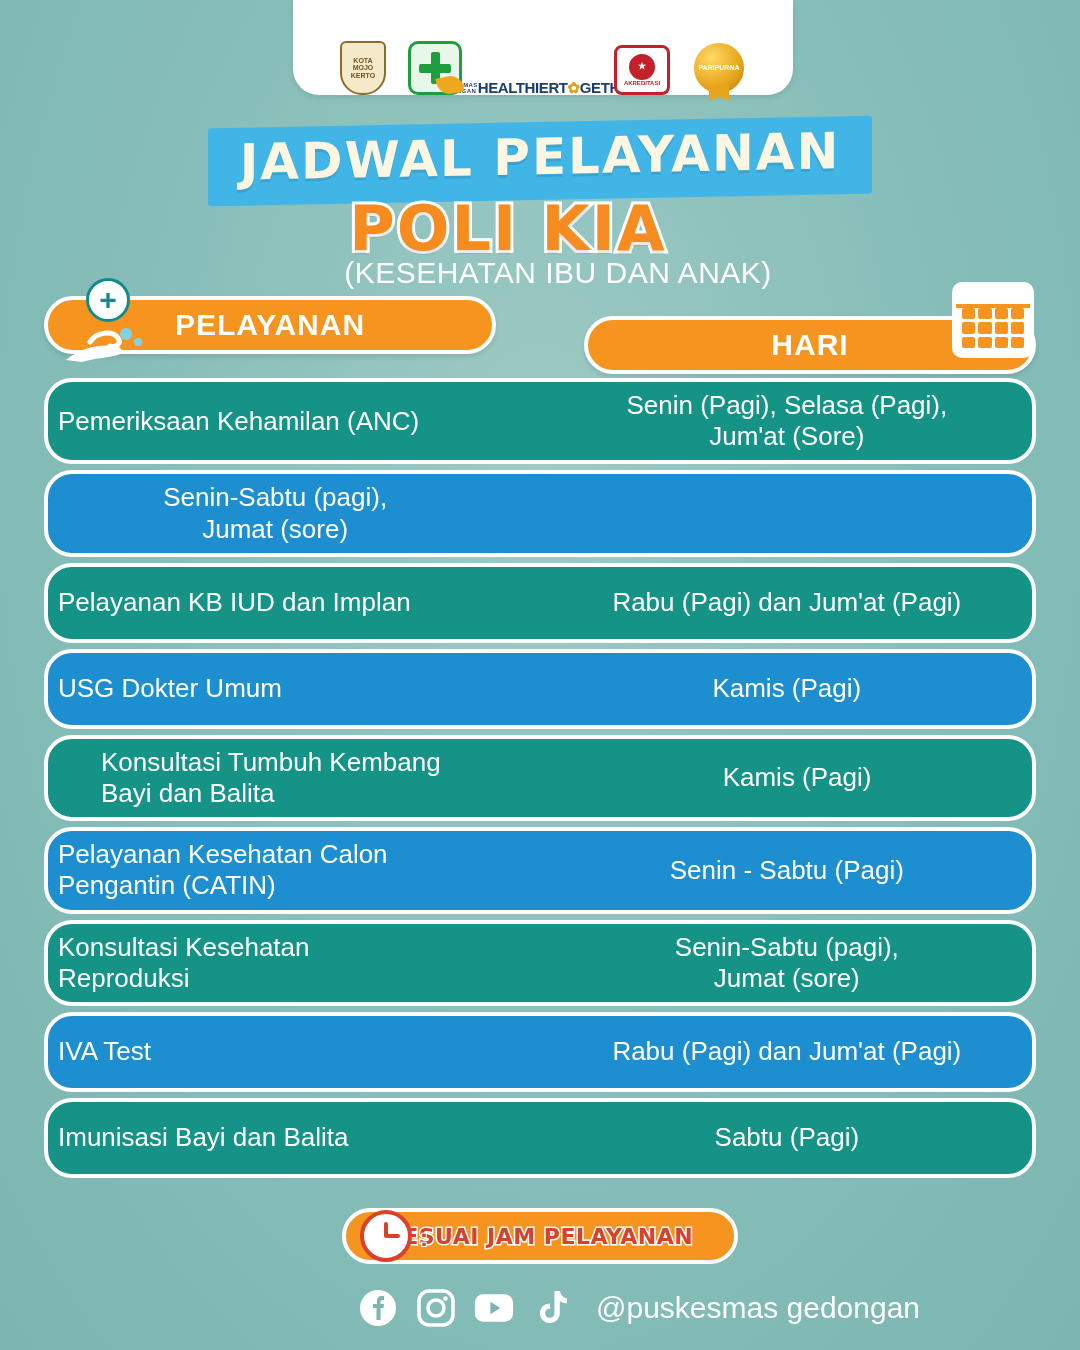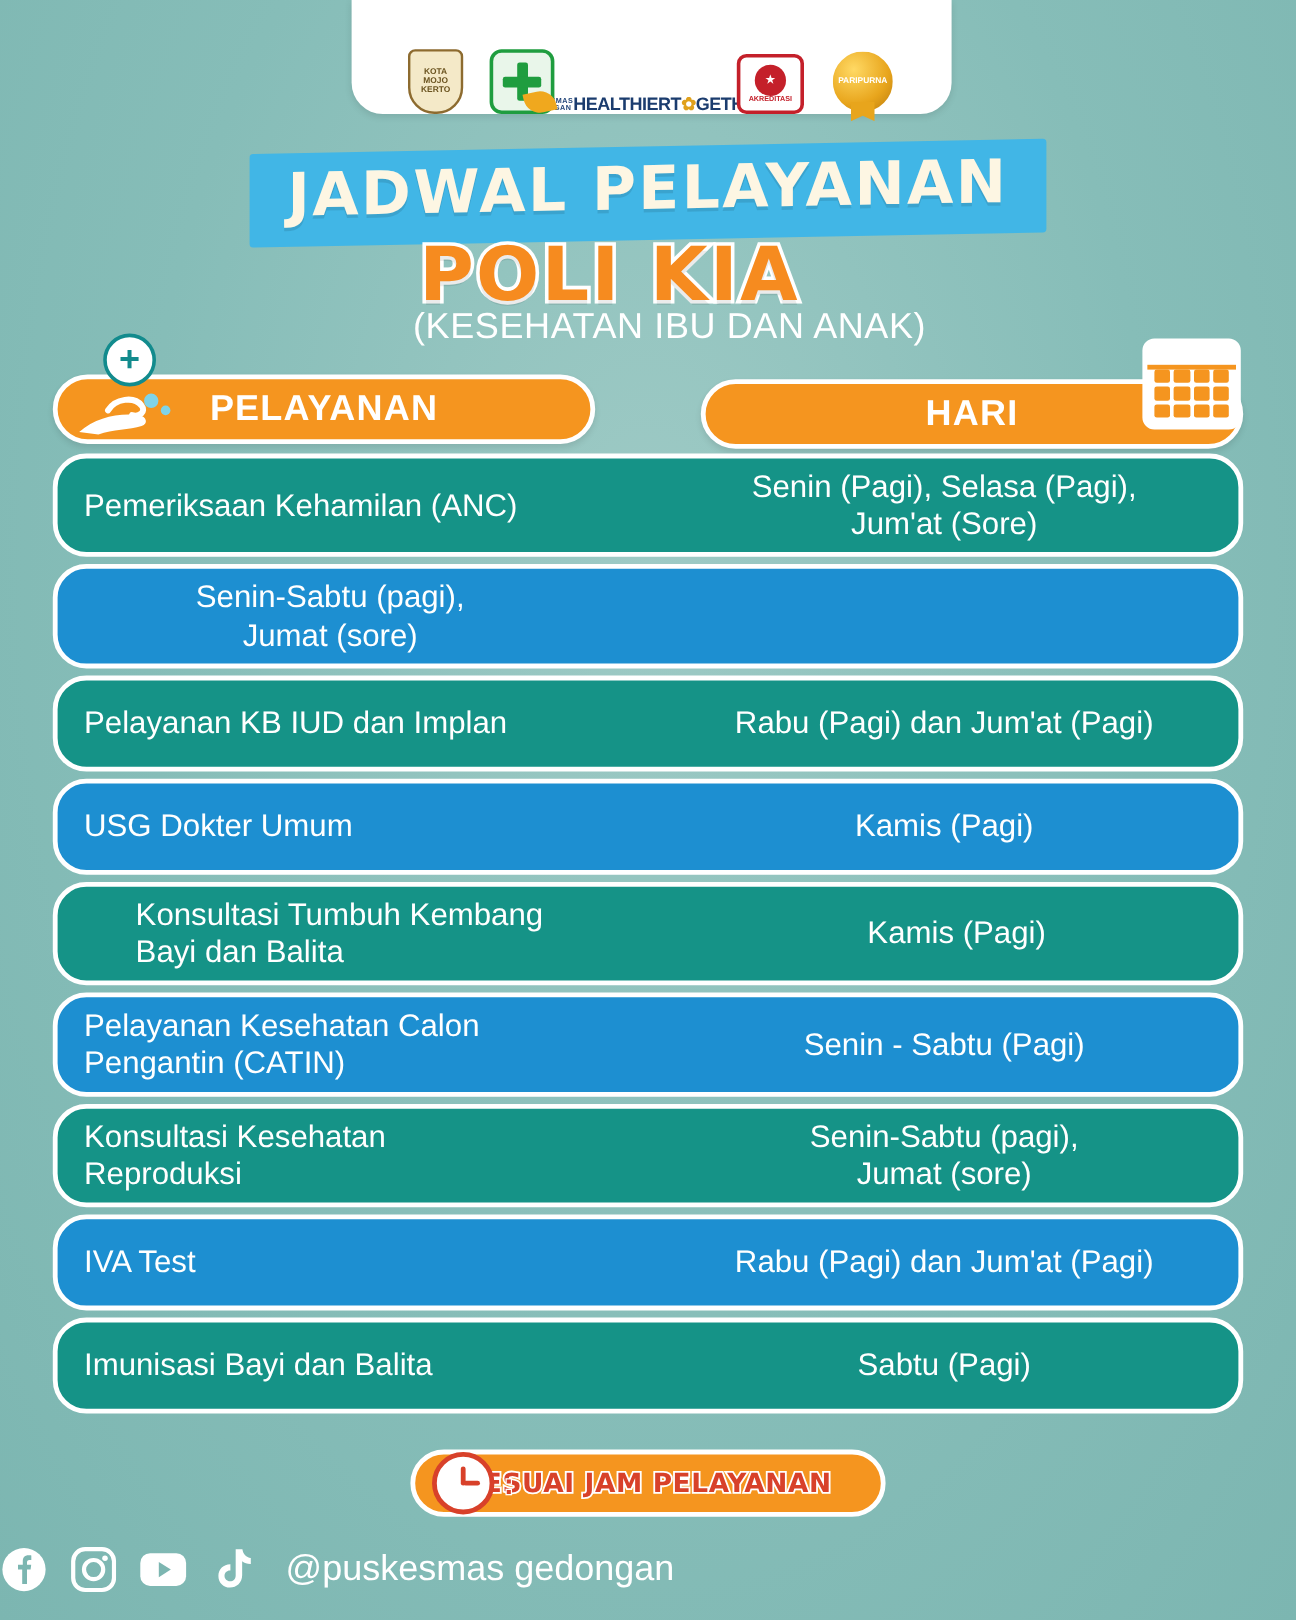--- a/index.html
+++ b/index.html
@@ -144,21 +144,21 @@
     border-radius: 30px;
     display: flex;
     align-items: center;
     justify-content: center;
     color: #ffffff;
     font-size: 30px;
     font-weight: 900;
     letter-spacing: 1px;
     box-shadow: 0 3px 5px rgba(0,0,0,0.10);
   }
-  #head-pelayanan { top: 312px; left: 44px; width: 452px; }
+  #head-pelayanan { top: 296px; left: 44px; width: 452px; }
   #head-hari { top: 316px; left: 584px; width: 452px; }
 
   .hand-icon {
     position: absolute;
     top: 318px; left: 60px;
     width: 86px; height: 50px;
   }
   .plus-badge {
     position: absolute;
     top: 278px; left: 86px;
@@ -196,21 +196,21 @@
     margin-bottom: 6px;
     display: flex;
     align-items: center;
     min-height: 80px;
     overflow: hidden;
   }
   .row.teal { background: #159387; }
   .row.blue { background: #1d8fd1; }
   .row .svc {
     width: 52%;
-    padding: 8px 0 8px 22px;
+    padding: 8px 0 8px 10px;
     color: #ffffff;
     font-size: 26px;
     line-height: 1.2;
   }
   .row .day {
     width: 48%;
     padding: 8px 18px 8px 0;
     color: #ffffff;
     font-size: 26px;
     line-height: 1.2;
@@ -248,22 +248,22 @@
   }
   .clock:before { width: 4px; height: 16px; left: 50%; top: 8px; margin-left:-2px; }
   .clock:after { width: 14px; height: 4px; left: 50%; top: 50%; margin-top:-2px; }
   .colon {
     position:absolute; left: 74px; top: 50%; margin-top:-12px;
     color:#d8412a; font-weight:900; font-size: 24px;
     -webkit-text-stroke: 2px #fff; paint-order: stroke fill;
   }
 
   .socials {
-    position: absolute; bottom: 22px; left: 0; width: 908px;
-    display:flex; align-items:center; justify-content:flex-start; gap: 18px;
+    position: absolute; bottom: 22px; left: 12px; width: 908px;
+    display:flex; align-items:center; justify-content:flex-end; gap: 18px;
   }
   .sicon { width: 40px; height: 40px; display:flex; align-items:center; justify-content:center; }
   .sicon svg { display:block; }
   .handle {
     color: #ffffff; font-size: 30px; margin-left: 6px;
   }
 </style>
 </head>
 <body>
 

